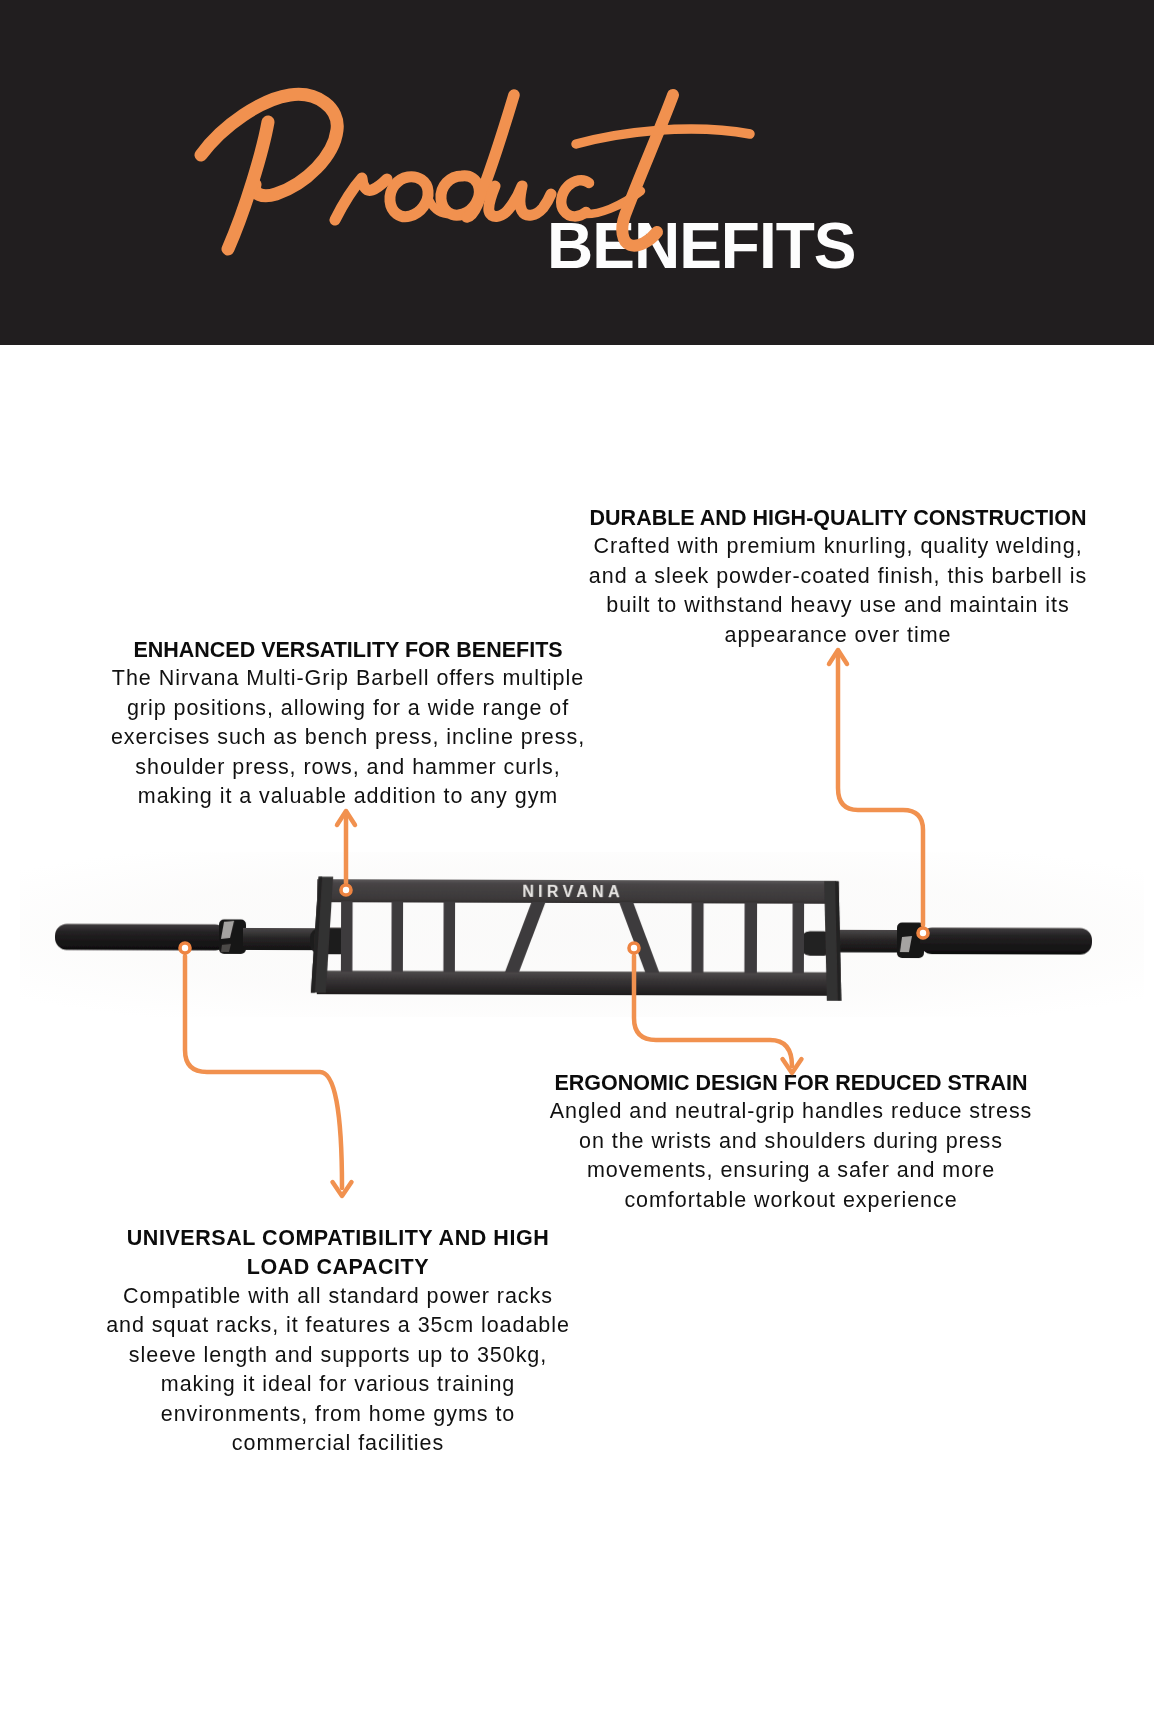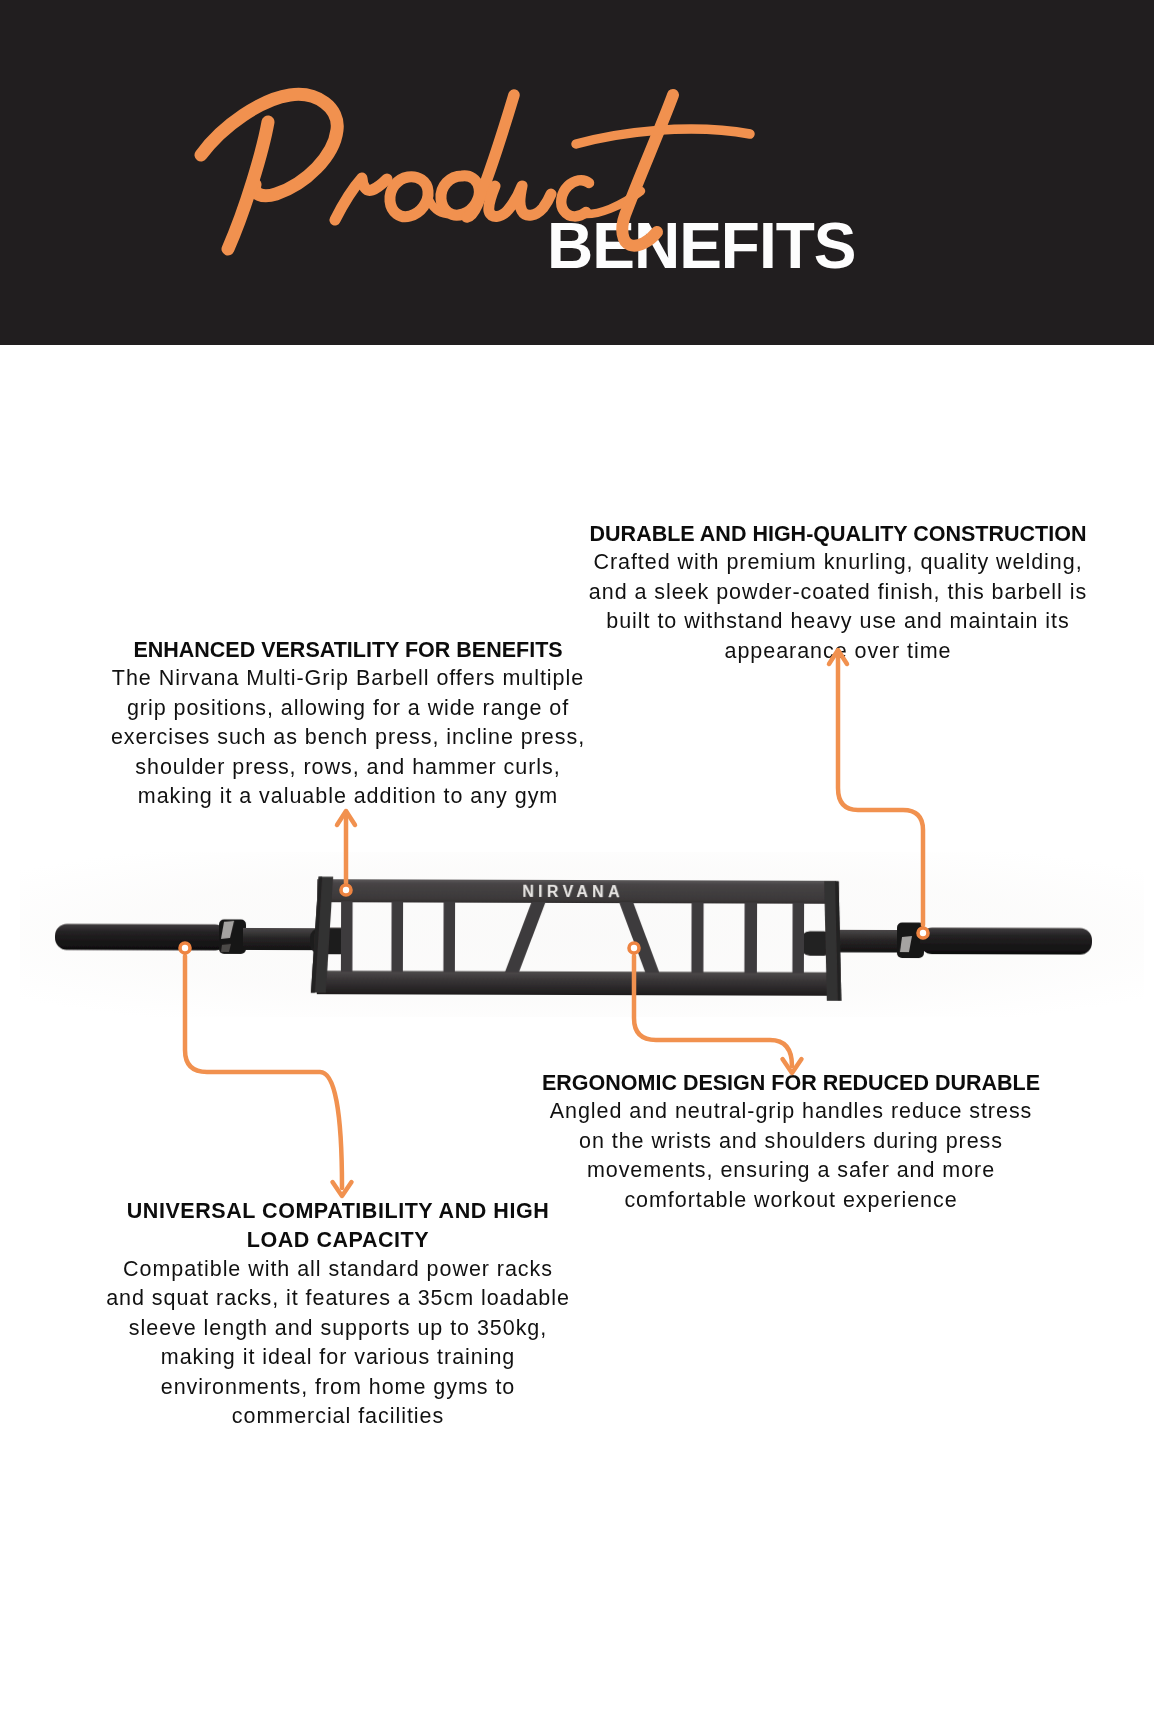--- a/index.html
+++ b/index.html
@@ -3,22 +3,22 @@
 <meta charset="utf-8">
 <style>
   html,body{margin:0;padding:0;}
   body{width:1154px;height:1731px;position:relative;background:#ffffff;overflow:hidden;
        font-family:"Liberation Sans", sans-serif;}
   .hdr{position:absolute;left:0;top:0;width:1154px;height:345px;background:#211e1f;}
   .benefits{position:absolute;left:547px;top:214px;font-size:64px;font-weight:bold;
             color:#fdfdfd;letter-spacing:-1px;line-height:1;}
   .blk{position:absolute;text-align:center;color:#111111;font-size:21.5px;line-height:29.5px;letter-spacing:0.95px;}
   .blk b{font-weight:bold;color:#0c0c0c;letter-spacing:0px;display:block;margin-bottom:-1px;}
-  #b4 b{letter-spacing:0.55px;}
-  #b1{left:588px;top:503.5px;width:500px;margin-top:16px;}
+  #b4 b{letter-spacing:0.55px;margin-top:27px;}
+  #b1{left:588px;top:503.5px;width:500px;}
   #b2{left:98px;top:635.5px;width:500px;}
   #b3{left:541px;top:1068.5px;width:500px;}
   #b4{left:88px;top:1196.5px;width:500px;}
   svg.overlay{position:absolute;left:0;top:0;}
 </style>
 </head>
 <body>
 <div class="hdr"></div>
 <div class="benefits">BENEFITS</div>
 
@@ -28,21 +28,21 @@
 built to withstand heavy use and maintain its<br>
 appearance over time</div>
 
 <div class="blk" id="b2"><b>ENHANCED VERSATILITY FOR BENEFITS</b>
 The Nirvana Multi-Grip Barbell offers multiple<br>
 grip positions, allowing for a wide range of<br>
 exercises such as bench press, incline press,<br>
 shoulder press, rows, and hammer curls,<br>
 making it a valuable addition to any gym</div>
 
-<div class="blk" id="b3"><b>ERGONOMIC DESIGN FOR REDUCED DURABLE</b>
+<div class="blk" id="b3"><b>ERGONOMIC DESIGN FOR REDUCED STRAIN</b>
 Angled and neutral-grip handles reduce stress<br>
 on the wrists and shoulders during press<br>
 movements, ensuring a safer and more<br>
 comfortable workout experience</div>
 
 <div class="blk" id="b4"><b>UNIVERSAL COMPATIBILITY AND HIGH<br>
 LOAD CAPACITY</b>
 Compatible with all standard power racks<br>
 and squat racks, it features a 35cm loadable<br>
 sleeve length and supports up to 350kg,<br>

